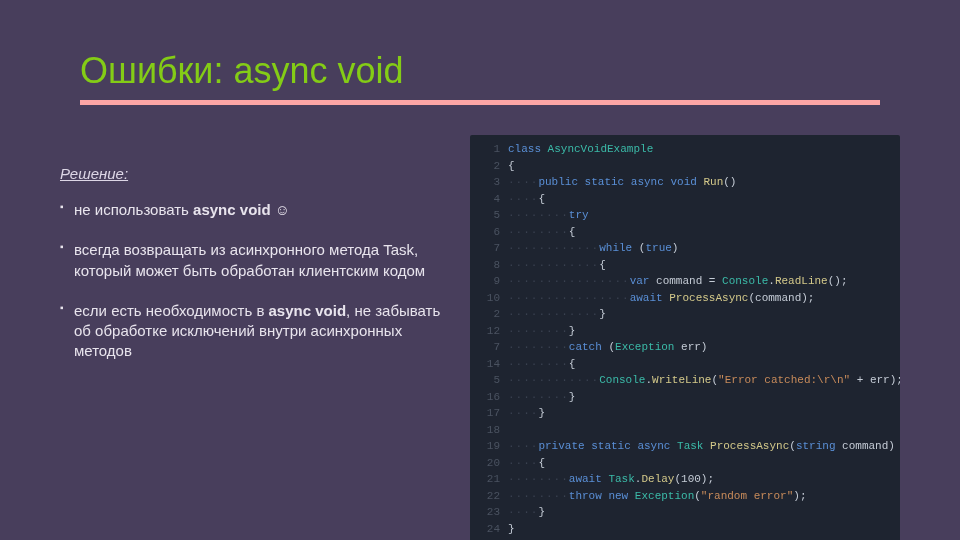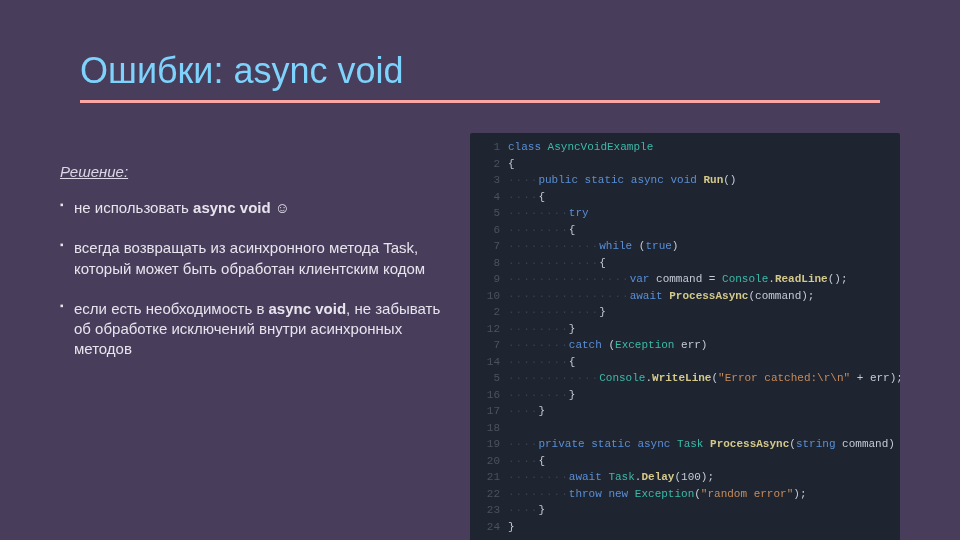--- a/index.html
+++ b/index.html
@@ -15,23 +15,23 @@
   .slide {
     width: 100%;
     height: 100%;
     padding: 50px 60px 40px 60px;
     display: flex;
     flex-direction: column;
   }
   .title {
     font-size: 36px;
     font-weight: 300;
-    color: #7dd3fc;
+    color: #84cc16;
     padding-bottom: 8px;
-    border-bottom: 3px solid #fca5a5;
+    border-bottom: 5px solid #fca5a5;
     margin-bottom: 30px;
     margin-left: 20px;
     margin-right: 20px;
   }
   .content {
     display: flex;
     gap: 20px;
     flex: 1;
   }
   .left {
@@ -71,21 +71,21 @@
     line-height: 1.5;
     padding: 6px 10px 10px 10px;
     color: #c5ccd6;
     overflow: hidden;
   }
   .code-line { white-space: pre; }
   .ln { display: inline-block; width: 20px; color: #4a5260; text-align: right; margin-right: 8px; }
   .kw { color: #5a8fd6; }
   .cls { color: #3bbaa8; }
   .str { color: #c88b5a; }
-  .mtd { color: #d4c98a; font-weight: bold; }
+  .mtd { color: #d4c98a; }
   .punct { color: #c5ccd6; }
   .ws-dots { color: #3a4150; letter-spacing: 1px; }
 </style>
 </head>
 <body>
 
 <div class="slide">
   <h1 class="title">Ошибки: async void</h1>
   <div class="content">
     <div class="left">

